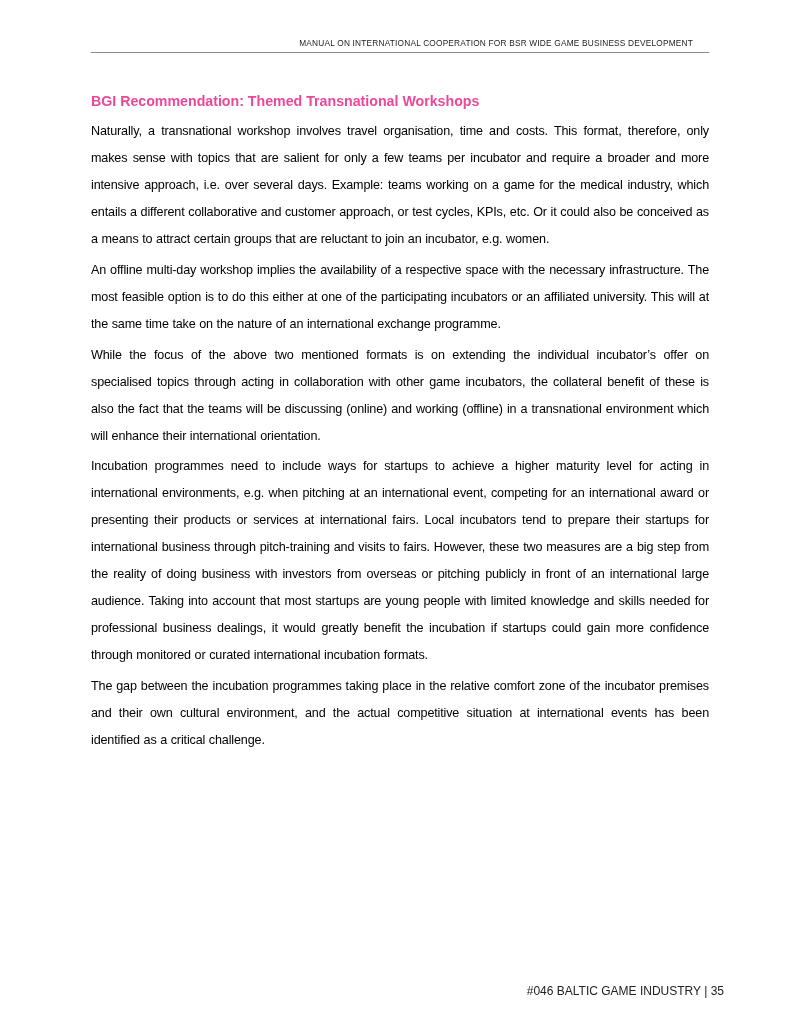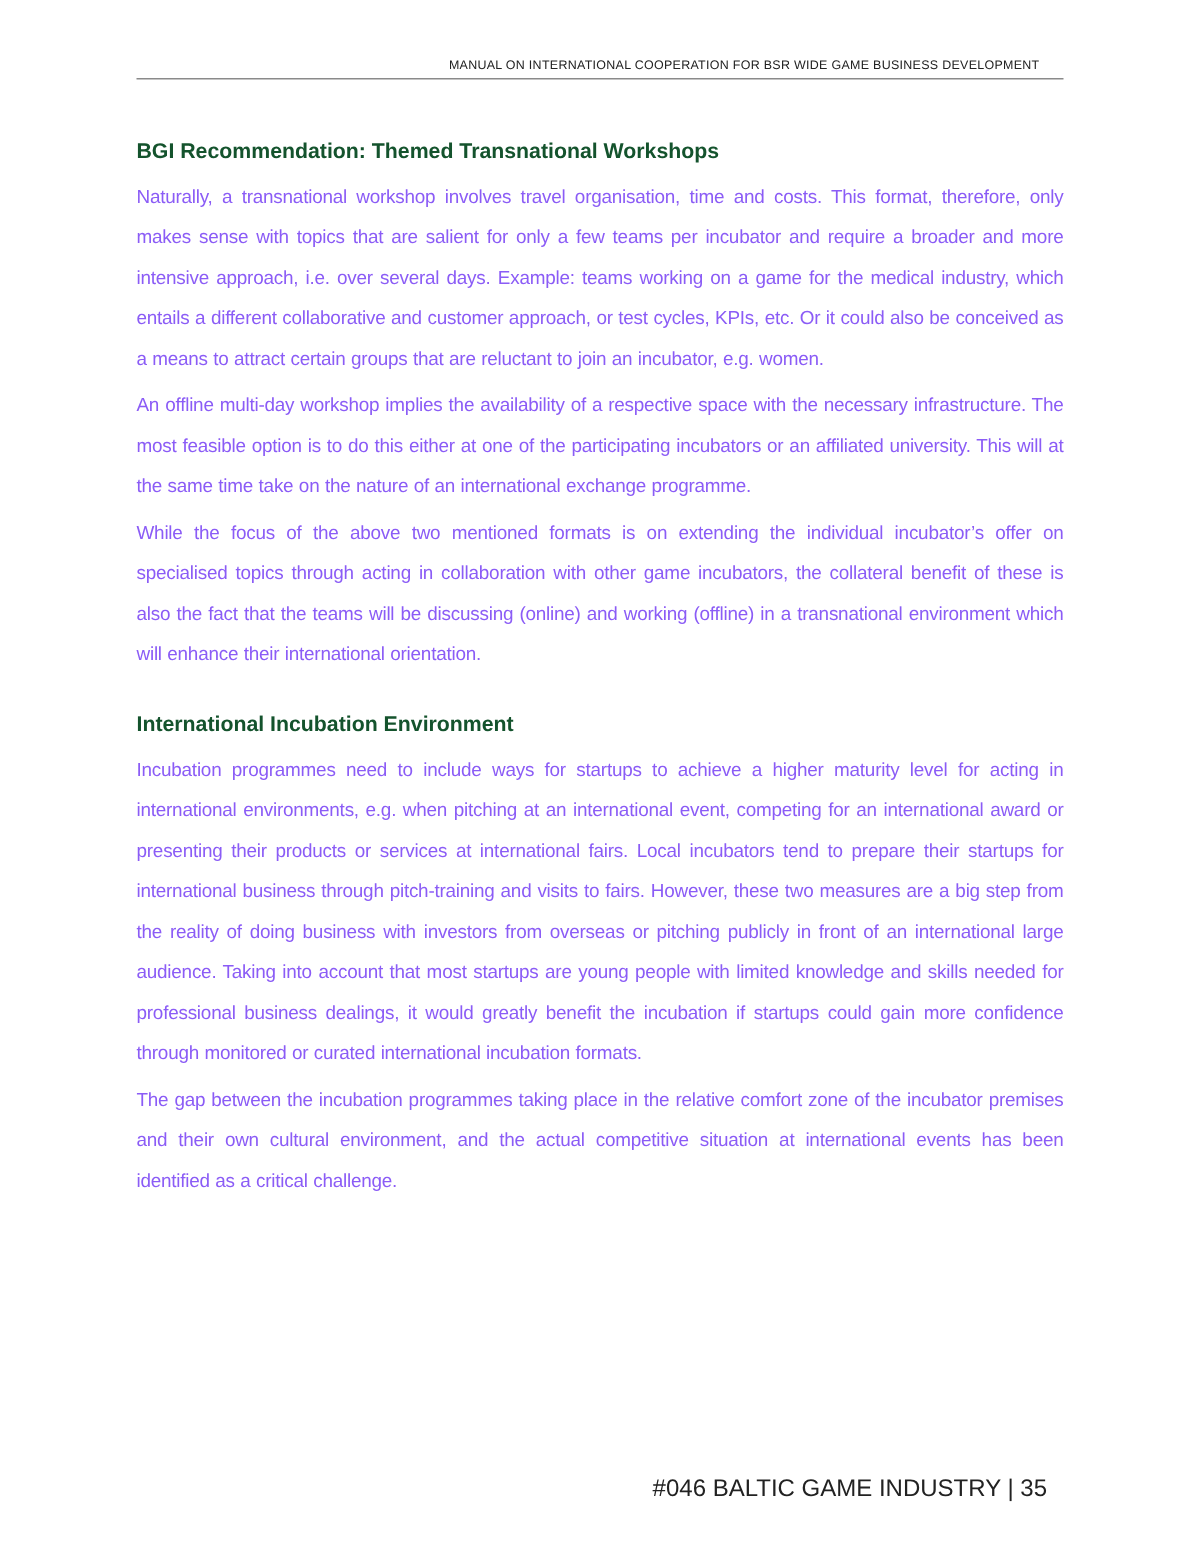--- a/index.html
+++ b/index.html
@@ -40,63 +40,62 @@
     .content {
       position: absolute;
       top: 88px;
       left: 0;
       width: 618px;
       font-family: "Liberation Sans", sans-serif;
     }
     .section-heading {
       font-size: 14.2px;
       font-weight: bold;
-      color: #14532d;
+      color: #ec4899;
       margin: 0;
       line-height: 27px;
     }
     .section-heading.second {
       margin-top: 20px;
     }
     .para {
       font-size: 12.6px;
-      color: #8b5cf6;
+      color: #000000;
       line-height: 27px;
       text-align: justify;
       margin: 4px 0 0 0;
       letter-spacing: -0.15px;
       word-spacing: 0.3px;
     }
     .para.first {
       margin-top: 3px;
     }
     .running-footer {
       position: absolute;
       top: 984px;
-      right: 102px;
+      right: 76px;
       font-family: "Liberation Sans", sans-serif;
-      font-size: 16px;
+      font-size: 12px;
       color: #222222;
       white-space: nowrap;
     }
   </style>
 </head>
 <body>
 
 <div class="page">
   <div class="running-header">MANUAL ON INTERNATIONAL COOPERATION FOR BSR WIDE GAME BUSINESS DEVELOPMENT</div>
   <div class="header-rule"></div>
 
   <div class="content">
     <h2 class="section-heading">BGI Recommendation: Themed Transnational Workshops</h2>
     <p class="para first">Naturally, a transnational workshop involves travel organisation, time and costs. This format, therefore, only makes sense with topics that are salient for only a few teams per incubator and require a broader and more intensive approach, i.e. over several days. Example: teams working on a game for the medical industry, which entails a different collaborative and customer approach, or test cycles, KPIs, etc. Or it could also be conceived as a means to attract certain groups that are reluctant to join an incubator, e.g. women.</p>
     <p class="para">An offline multi-day workshop implies the availability of a respective space with the necessary infrastructure. The most feasible option is to do this either at one of the participating incubators or an affiliated university. This will at the same time take on the nature of an international exchange programme.</p>
     <p class="para">While the focus of the above two mentioned formats is on extending the individual incubator’s offer on specialised topics through acting in collaboration with other game incubators, the collateral benefit of these is also the fact that the teams will be discussing (online) and working (offline) in a transnational environment which will enhance their international orientation.</p>
 
-    <h2 class="section-heading second">International Incubation Environment</h2>
     <p class="para first">Incubation programmes need to include ways for startups to achieve a higher maturity level for acting in international environments, e.g. when pitching at an international event, competing for an international award or presenting their products or services at international fairs. Local incubators tend to prepare their startups for international business through pitch-training and visits to fairs. However, these two measures are a big step from the reality of doing business with investors from overseas or pitching publicly in front of an international large audience. Taking into account that most startups are young people with limited knowledge and skills needed for professional business dealings, it would greatly benefit the incubation if startups could gain more confidence through monitored or curated international incubation formats.</p>
     <p class="para">The gap between the incubation programmes taking place in the relative comfort zone of the incubator premises and their own cultural environment, and the actual competitive situation at international events has been identified as a critical challenge.</p>
   </div>
 </div>
 
 <div class="running-footer">
   <span>#046 BALTIC GAME INDUSTRY</span>
   <span>|</span>
   <span>35</span>
 </div>

